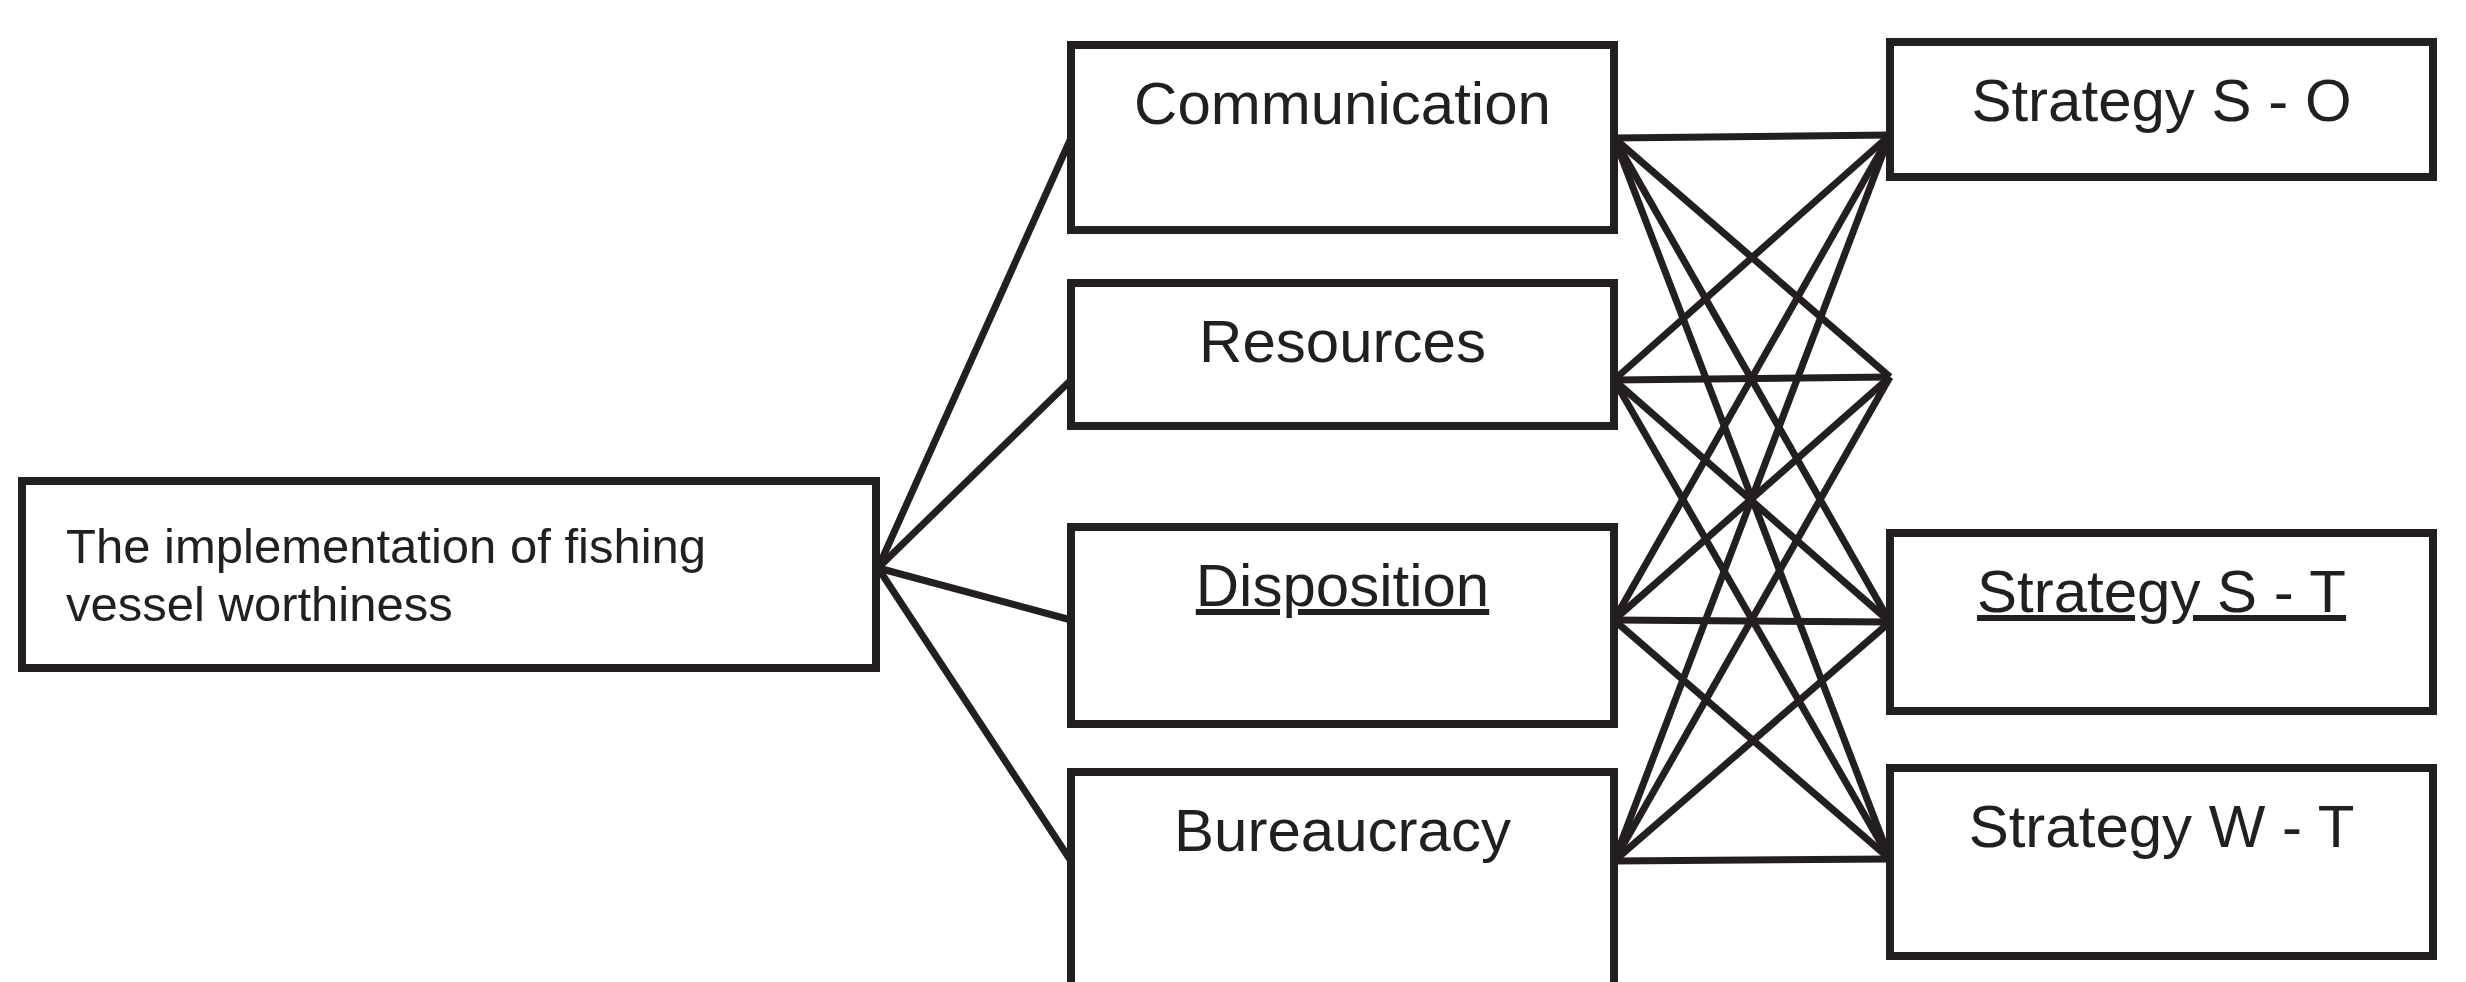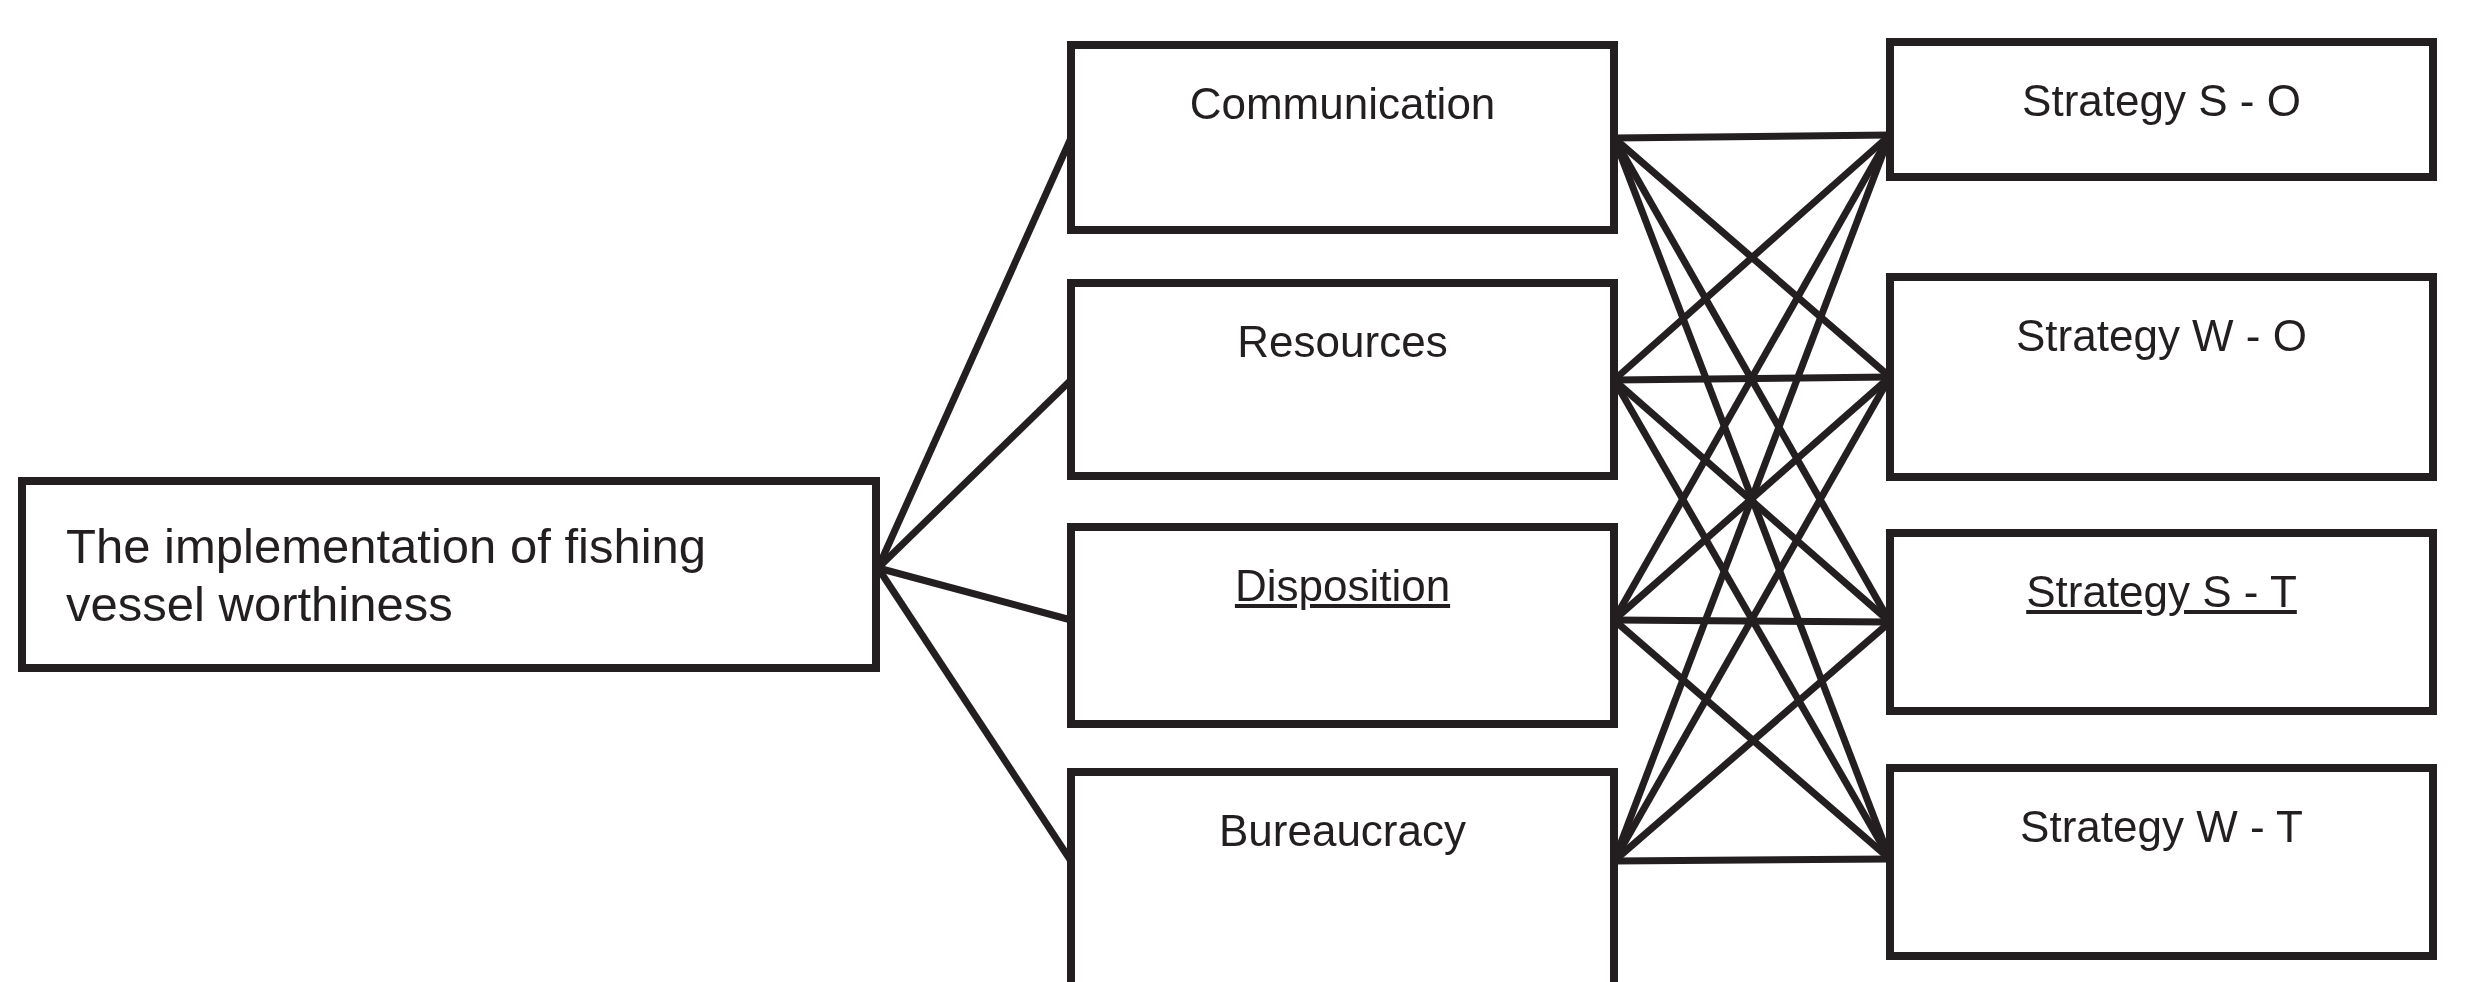--- a/index.html
+++ b/index.html
@@ -32,29 +32,29 @@
     padding: 0 60px 0 40px;
     font-size: 49px;
     line-height: 58px;
     text-align: left;
   }
   .node-box {
     width: 551px;
     align-items: flex-start;
     justify-content: center;
     padding-top: 24px;
-    font-size: 44px;
+    font-size: 60px;
     line-height: 62px;
     text-align: center;
     white-space: nowrap;
   }
   .factor-col   { left: 1067px; }
   .strategy-col { left: 1886px; }
   .box-communication { top: 41px;  height: 193px; }
-  .box-resources     { top: 279px; height: 201px; }
+  .box-resources     { top: 279px; height: 151px; }
   .box-disposition   { top: 523px; height: 205px; text-decoration: underline; }
   .box-bureaucracy   { top: 768px; height: 224px; }
   .box-strategy-s-o  { top: 38px;  height: 143px; }
   .box-strategy-w-o  { top: 273px; height: 208px; }
   .box-strategy-s-t  { top: 529px; height: 186px; text-decoration: underline; }
   .box-strategy-w-t  { top: 764px; height: 196px; }
 </style>
 </head>
 <body>
 
@@ -96,23 +96,20 @@
   <div class="box node-box factor-col box-disposition">
     <span>Disposition</span>
   </div>
   <div class="box node-box factor-col box-bureaucracy">
     <span>Bureaucracy</span>
   </div>
 
   <div class="box node-box strategy-col box-strategy-s-o">
     <span>Strategy S - O</span>
   </div>
-  <div class="box node-box strategy-col box-strategy-w-o">
-    <span>Strategy W - O</span>
-  </div>
   <div class="box node-box strategy-col box-strategy-s-t">
     <span>Strategy S - T</span>
   </div>
   <div class="box node-box strategy-col box-strategy-w-t">
     <span>Strategy W - T</span>
   </div>
 
 </div>
 
 </body></html>

